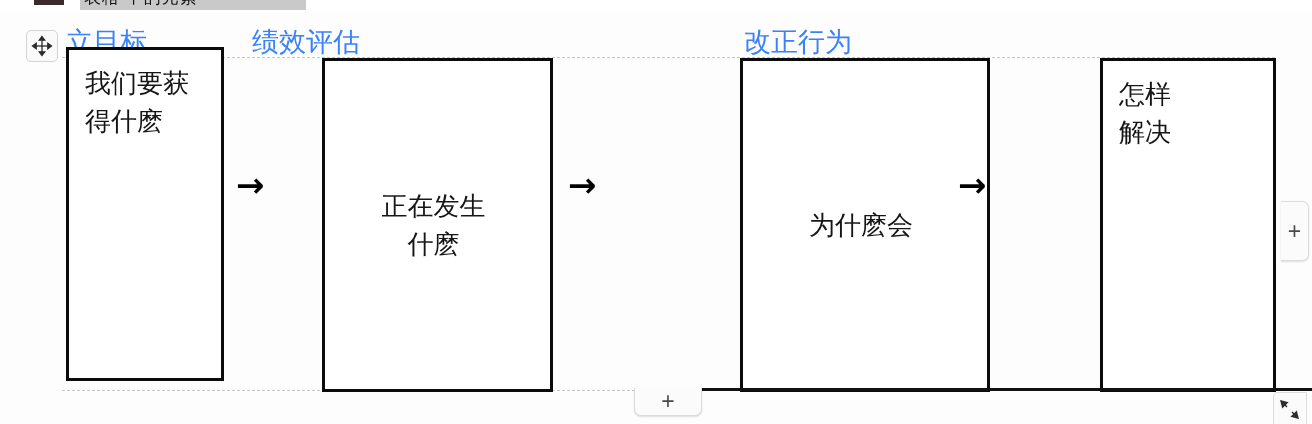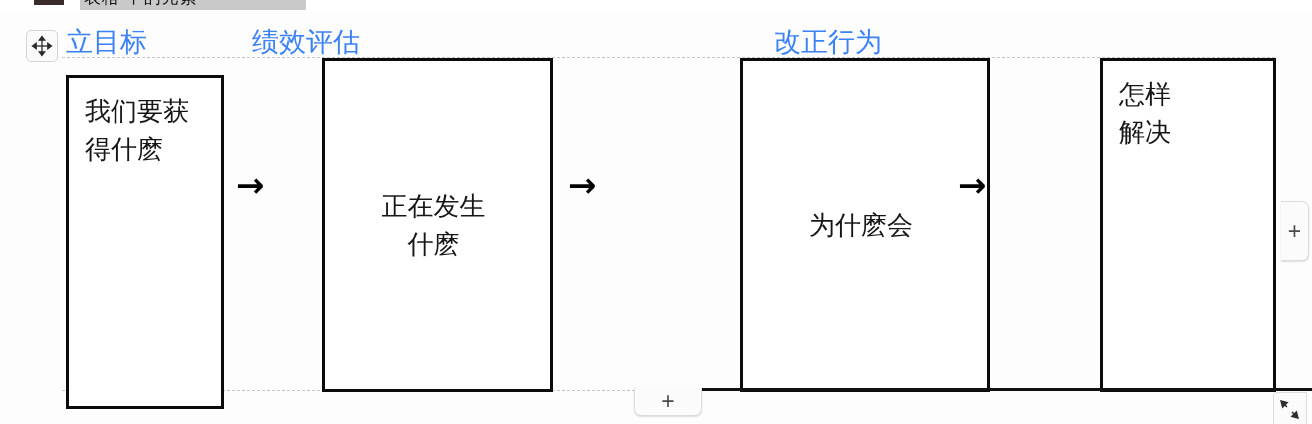--- a/index.html
+++ b/index.html
@@ -203,25 +203,25 @@
         <polygon points="11,1.5 8.3,5.2 13.7,5.2"></polygon>
         <polygon points="11,20.5 8.3,16.8 13.7,16.8"></polygon>
         <polygon points="1.5,11 5.2,8.3 5.2,13.7"></polygon>
         <polygon points="20.5,11 16.8,8.3 16.8,13.7"></polygon>
       </g>
     </svg>
   </div>
 
   <div class="col-label" style="left:66px;">立目标</div>
   <div class="col-label" style="left:252px;">绩效评估</div>
-  <div class="col-label" style="left:774px;font-family:Liberation Serif, serif;">改正行为</div>
+  <div class="col-label" style="left:744px;font-family:Liberation Serif, serif;">改正行为</div>
 
   <div class="guide"></div>
 
-  <div class="box align-left" style="left:66px; top:64px; width:158px; height:334px;">
+  <div class="box align-left" style="left:66px; top:36px; width:158px; height:334px;">
     <div>
       <span class="btext">我们要获</span>
       <span class="btext">得什麽</span>
     </div>
   </div>
 
   <div class="arrow" style="left:236px; top:157px;">→</div>
 
   <div class="box align-center" style="left:322px; top:47px; width:231px; height:334px;">
     <div>

